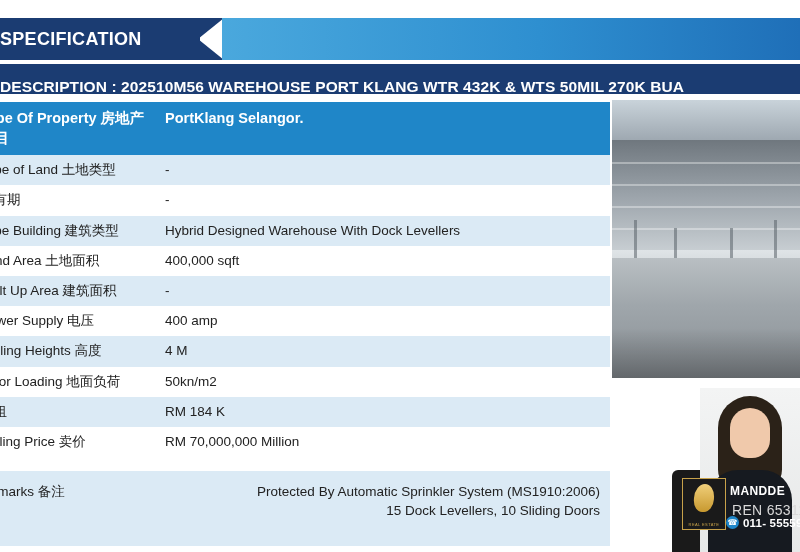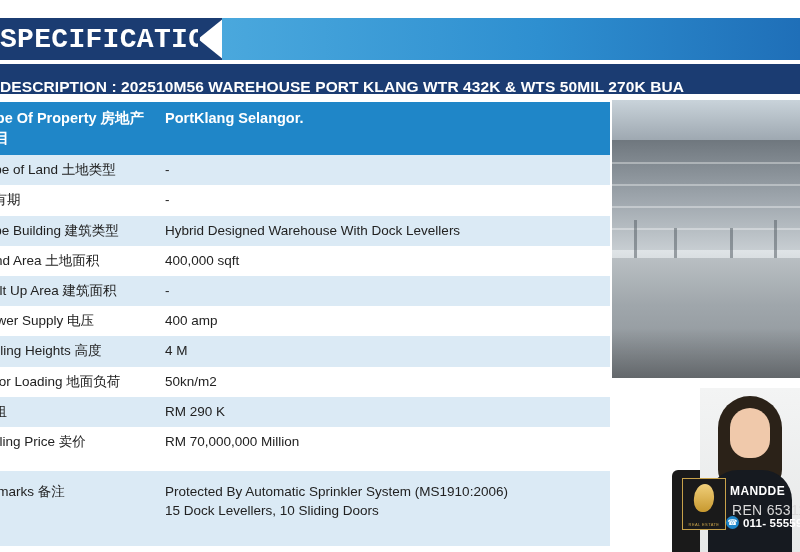--- a/index.html
+++ b/index.html
@@ -23,25 +23,24 @@
     width: 260px;
     height: 42px;
     background: #1b3c72;
     display: flex;
     align-items: center;
     padding-left: 60px;
     box-sizing: border-box;
   }
   .banner-text {
     color: #ffffff;
-    font-size: 28px;
+    font-size: 18px;
     font-weight: bold;
     letter-spacing: 0.3px;
     white-space: nowrap;
-    font-family: Liberation Mono, monospace;
   }
   .banner-arrow {
     position: absolute;
     left: 198px;
     top: 18px;
     width: 0;
     height: 0;
     border-top: 21px solid #1b3c72;
     border-bottom: 21px solid #1b3c72;
     border-right: 26px solid transparent;
@@ -102,21 +101,21 @@
     font-weight: bold;
     font-size: 14.5px;
     padding-top: 7px;
     padding-bottom: 7px;
   }
   .row-alt td { background: #dbeaf5; }
   .row-plain td { background: #ffffff; }
   .row-tall td { padding-top: 12px; padding-bottom: 26px; }
   .row-gap td { height: 14px; padding: 0; background: #ffffff; }
 
-  .value-line { display: block; }
+  .value-line { display: block; text-align: right; }
 
   
   .photo {
     position: absolute;
     left: 612px;
     top: 100px;
     width: 188px;
     height: 278px;
     overflow: hidden;
     background: #8d9299;
@@ -332,21 +331,21 @@
     <tr class="row-alt">
       <td>Ceiling Heights 高度</td>
       <td>4 M</td>
     </tr>
     <tr class="row-plain">
       <td>Floor Loading 地面负荷</td>
       <td>50kn/m2</td>
     </tr>
     <tr class="row-alt">
       <td>月租</td>
-      <td>RM 290 K</td>
+      <td>RM 184 K</td>
     </tr>
     <tr class="row-plain">
       <td>Selling Price 卖价</td>
       <td>RM 70,000,000  Million</td>
     </tr>
 
     <tr class="row-gap">
       <td></td>
       <td></td>
     </tr>

